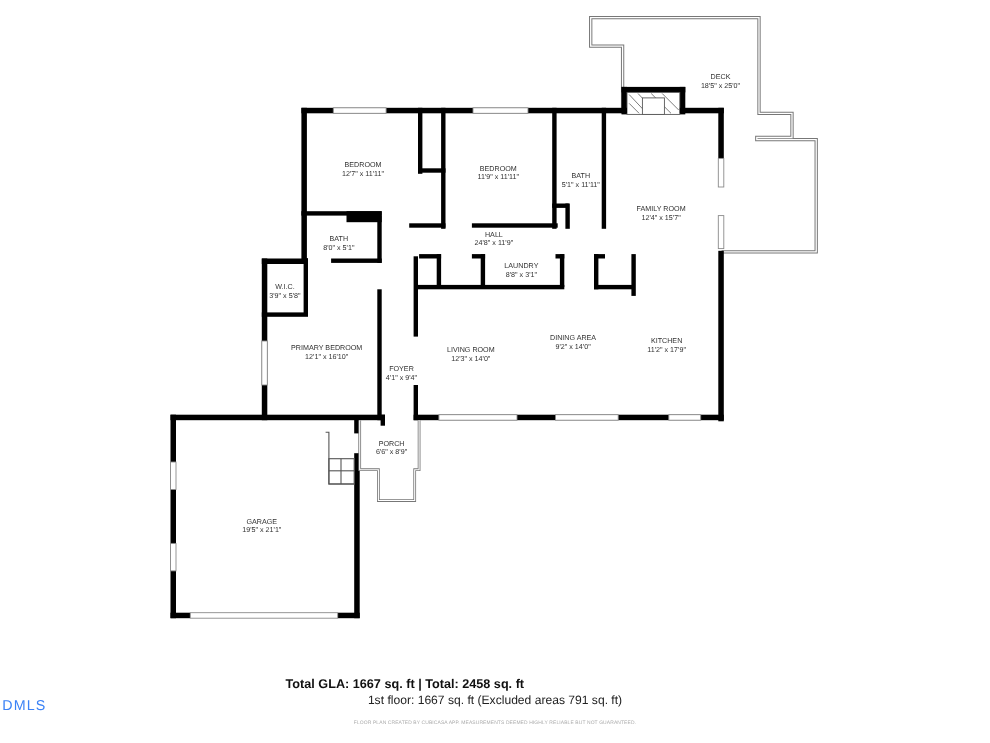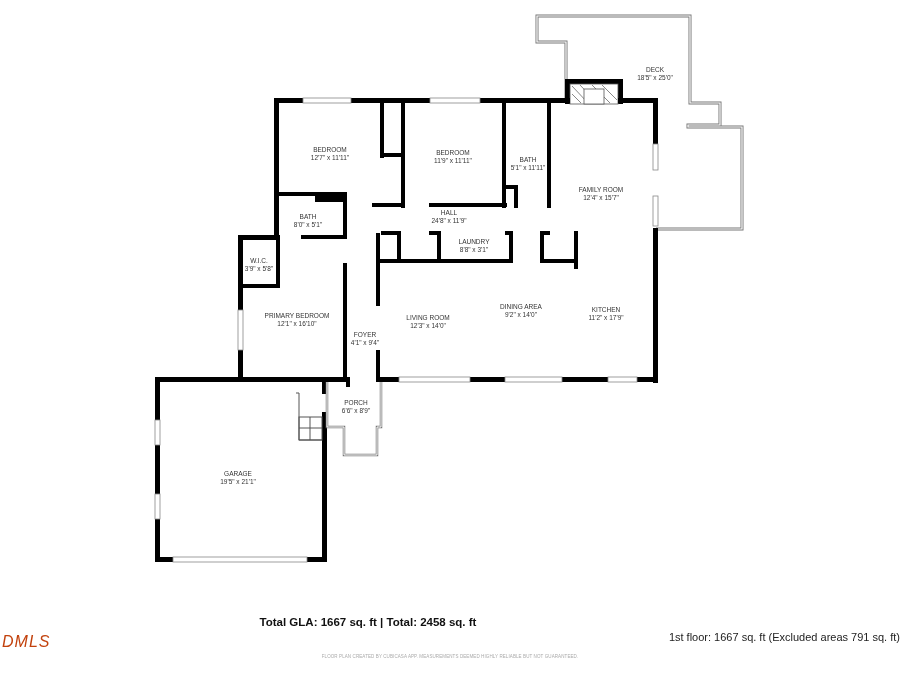--- a/index.html
+++ b/index.html
@@ -5,23 +5,23 @@
   html, body { margin: 0; padding: 0; background: #ffffff; }
   body { width: 900px; height: 675px; position: relative; overflow: hidden; font-family: "Liberation Sans", sans-serif; }
   #plan { position: absolute; left: 0; top: 0; width: 900px; height: 675px; }
   .wall { fill: #000; }
   .thin { fill: none; stroke: #555; stroke-width: 1; }
   .deckline { fill: none; stroke: #777; stroke-width: 3; }
   .deckinner { fill: none; stroke: #fff; stroke-width: 1.2; }
   .win { fill: #fff; stroke: #888; stroke-width: 0.8; }
   .room-label { font-family: "Liberation Sans", sans-serif; font-size: 6.5px; fill: #333; text-anchor: middle; }
   .total { top: 616px; left: 0; width: 736px; font-size: 11.5px; font-weight: bold; color: #111; position: absolute; text-align: center; padding-left: 0; }
-  .sub { top: 631px; font-size: 11px; color: #222; position: absolute; width: 900px; text-align: right; }
+  .sub { top: 631px; font-size: 11px; color: #222; position: absolute; width: 900px; text-align: center; }
   .disclaimer { top: 654px; font-size: 4.5px; color: #aaa; position: absolute; width: 900px; text-align: center; letter-spacing: 0.1px; }
-  .dmls { position: absolute; left: 2px; top: 633px; font-size: 16px; color: #c2410c; font-weight: 300; letter-spacing: 1px; font-style: italic; }
+  .dmls { position: absolute; left: 2px; top: 633px; font-size: 13px; color: #3b82f6; font-weight: 300; letter-spacing: 1px; }
 </style>
 </head>
 <body>
 
 <svg id="plan" viewBox="0 0 900 675" xmlns="http://www.w3.org/2000/svg">
 
   <g>
     <path class="deckline" d="M566,103 L566,42 L537,42 L537,16 L690,16 L690,103 L720,103 L720,125 L688,125 L688,127 L742,127 L742,229 L656,229"></path>
     <path class="deckinner" d="M566,103 L566,42 L537,42 L537,16 L690,16 L690,103 L720,103 L720,125 L688,125 L688,127 L742,127 L742,229 L656,229"></path>
   </g>

